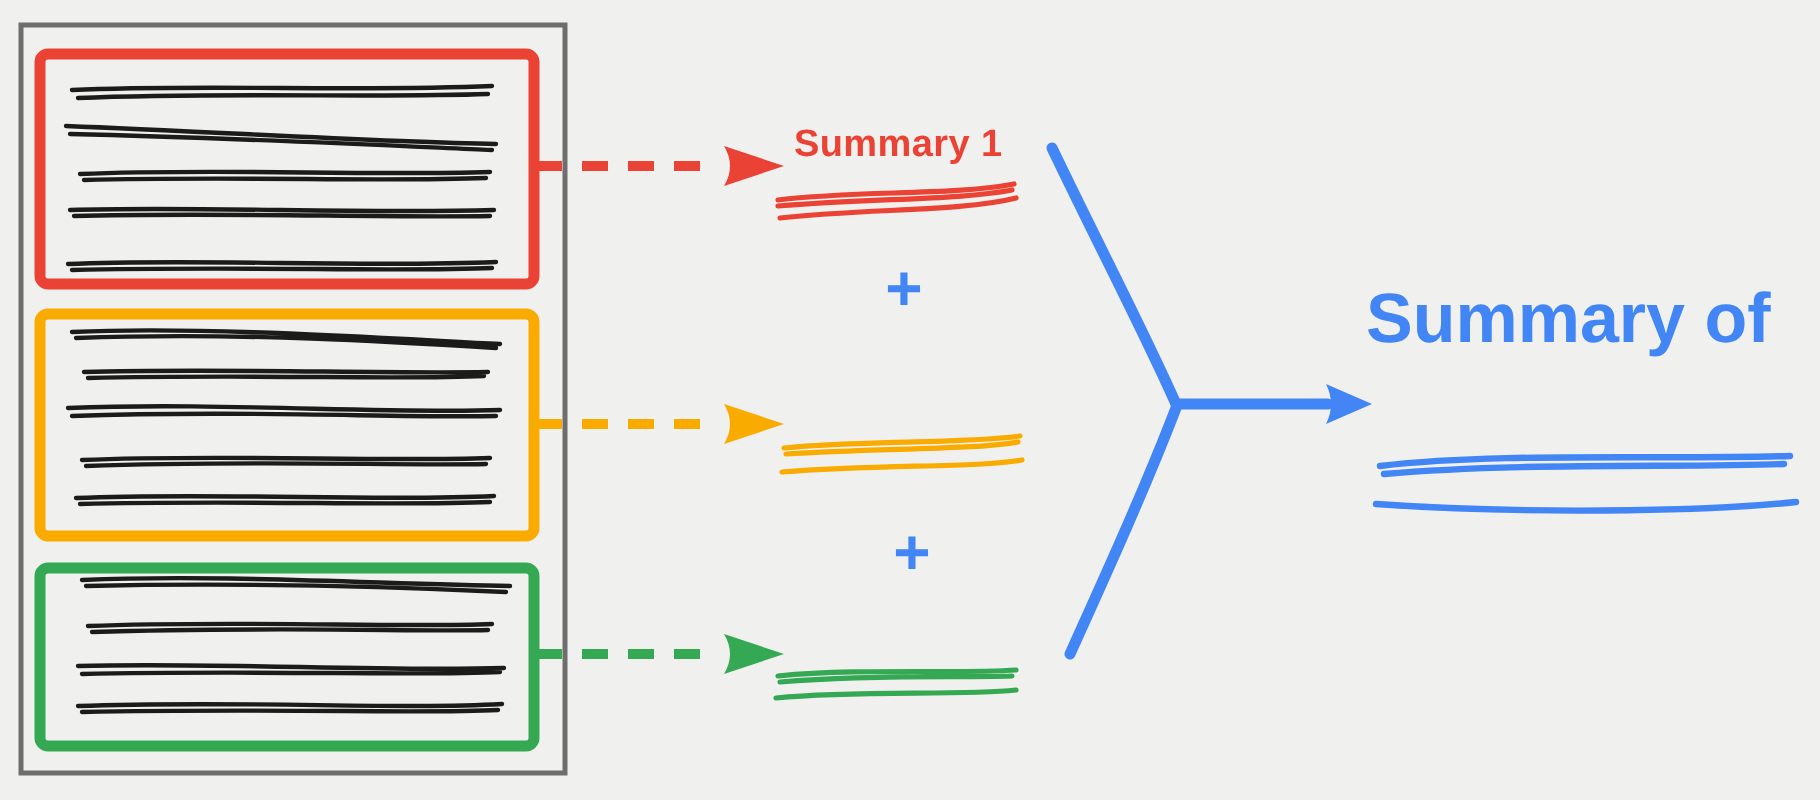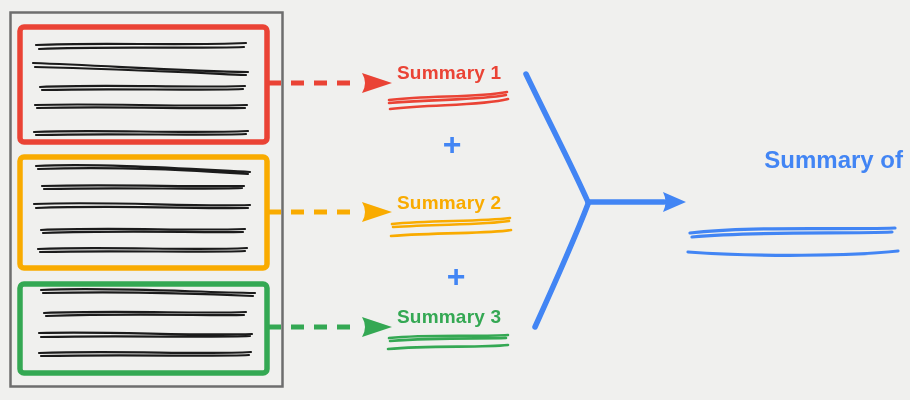--- a/index.html
+++ b/index.html
@@ -79,23 +79,23 @@
     font-size: 32px;
     font-weight: bold;
     transform: translate(-50%, -50%);
     line-height: 1;
   }
   .result-title {
     position: absolute;
     left: 683px;
     top: 140px;
     width: 220px;
-    text-align: right;
+    text-align: left;
     color: var(--color-blue, #4285f4);
-    font-size: 24px;
+    font-size: 35px;
     font-weight: bold;
     line-height: 40px;
   }
 </style>
 </head>
 <body>
 
 <div class="canvas">
 
   <svg class="diagram-svg" width="910" height="400" viewBox="0 0 910 400">
@@ -165,23 +165,21 @@
     <path class="result-scribble stroke-blue" d="
       M690 233 C750 226 830 230 895 228
       M692 237 C760 231 845 234 892 232
       M688 252 C760 257 850 256 898 251"></path>
   </svg>
 
   <div class="summary-label label-red" style="left:397px; top:62px;">Summary 1</div>
 
   <div class="plus-sign" style="left:452px; top:144px;">+</div>
 
-  <div class="summary-label label-orange" style="left:397px; top:192px;">Summary 2</div>
 
   <div class="plus-sign" style="left:456px; top:276px;">+</div>
 
-  <div class="summary-label label-green" style="left:397px; top:306px;">Summary 3</div>
 
   <div class="result-title">
     <div>Summary of</div>
   </div>
 
 </div>
 
 </body></html>

